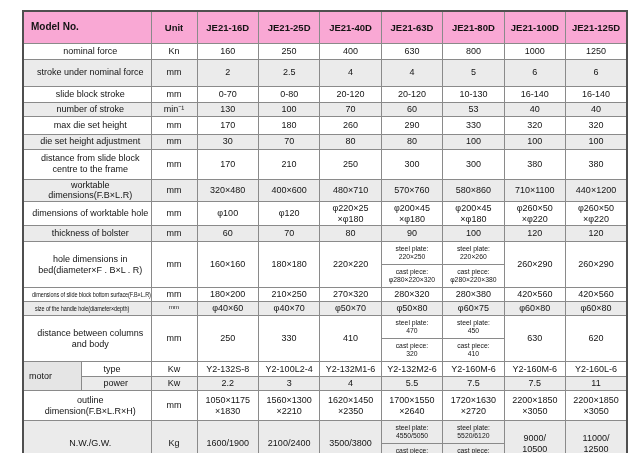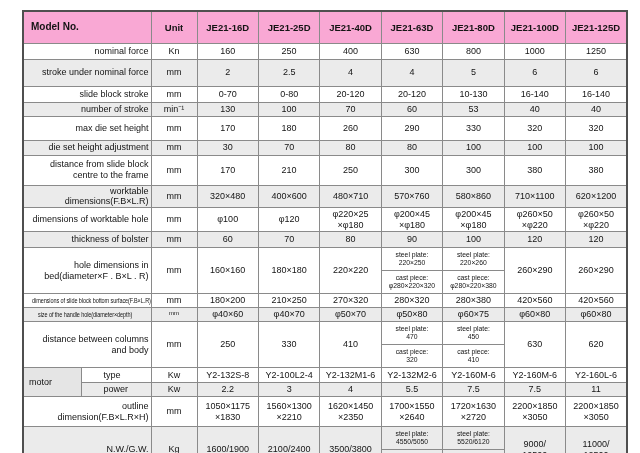--- a/index.html
+++ b/index.html
@@ -19,21 +19,21 @@
     vertical-align:middle;
     text-align:center;
     padding:0 2px;
     font-size:9px;
     line-height:1.2;
     overflow:hidden;
   }
   thead tr{height:32px;}
   th{font-weight:bold;font-size:9.5px;background:#f9a8d4;}
   th.lbl{text-align:left;padding-left:7px;font-size:10px;}
-  td.lbl{text-align:right;padding-left:8px;white-space:pre-line;}
+  td.lbl{text-align:center;padding-left:8px;white-space:pre-line;}
   td.sublbl{text-align:left;padding-left:22px;}
   td.group{text-align:left;padding-left:5px;background:#e5e5e5;}
   td.val{white-space:pre-line;}
   tr.shaded td{background:#ebebeb;}
   .narrowtext{
     display:inline-block;font-size:6.5px;letter-spacing:-0.1px;
     transform:scaleX(0.85);transform-origin:0 50%;white-space:nowrap;
   }
   td.unit-sm{vertical-align:top;font-size:6px;padding-top:2px;line-height:1;}
   td.split-td{padding:0;}
@@ -41,21 +41,21 @@
   .part{
     flex:1;min-height:20px;display:flex;flex-direction:column;
     justify-content:center;font-size:6.8px;line-height:1.25;padding:1px 0;
   }
   .part + .part{border-top:1px solid #8a8a8a;}
   
   tbody tr:nth-child(1){height:16px}
   tbody tr:nth-child(2){height:27px}
   tbody tr:nth-child(3){height:16px}
   tbody tr:nth-child(4){height:14px}
-  tbody tr:nth-child(5){height:24px}
+  tbody tr:nth-child(5){height:18px}
   tbody tr:nth-child(6){height:15px}
   tbody tr:nth-child(7){height:30px}
   tbody tr:nth-child(8){height:17px}
   tbody tr:nth-child(9){height:24px}
   tbody tr:nth-child(10){height:16px}
   tbody tr:nth-child(11){height:44px}
   tbody tr:nth-child(12){height:14px}
   tbody tr:nth-child(13){height:14px}
   tbody tr:nth-child(14){height:44px}
   tbody tr:nth-child(15){height:15px}
@@ -174,21 +174,21 @@
         </tr>
         <tr class="shaded">
           <td class="lbl" colspan="2">worktable dimensions(F.B×L.R)</td>
           <td class="unit">mm</td>
           <td class="val">320×480</td>
           <td class="val">400×600</td>
           <td class="val">480×710</td>
           <td class="val">570×760</td>
           <td class="val">580×860</td>
           <td class="val">710×1100</td>
-          <td class="val">620×1200</td>
+          <td class="val">440×1200</td>
         </tr>
         <tr class="">
           <td class="lbl" colspan="2">dimensions of worktable hole</td>
           <td class="unit">mm</td>
           <td class="val">φ100</td>
           <td class="val">φ120</td>
           <td class="val">φ220×25
 ×φ180</td>
           <td class="val">φ200×45
 ×φ180</td>

